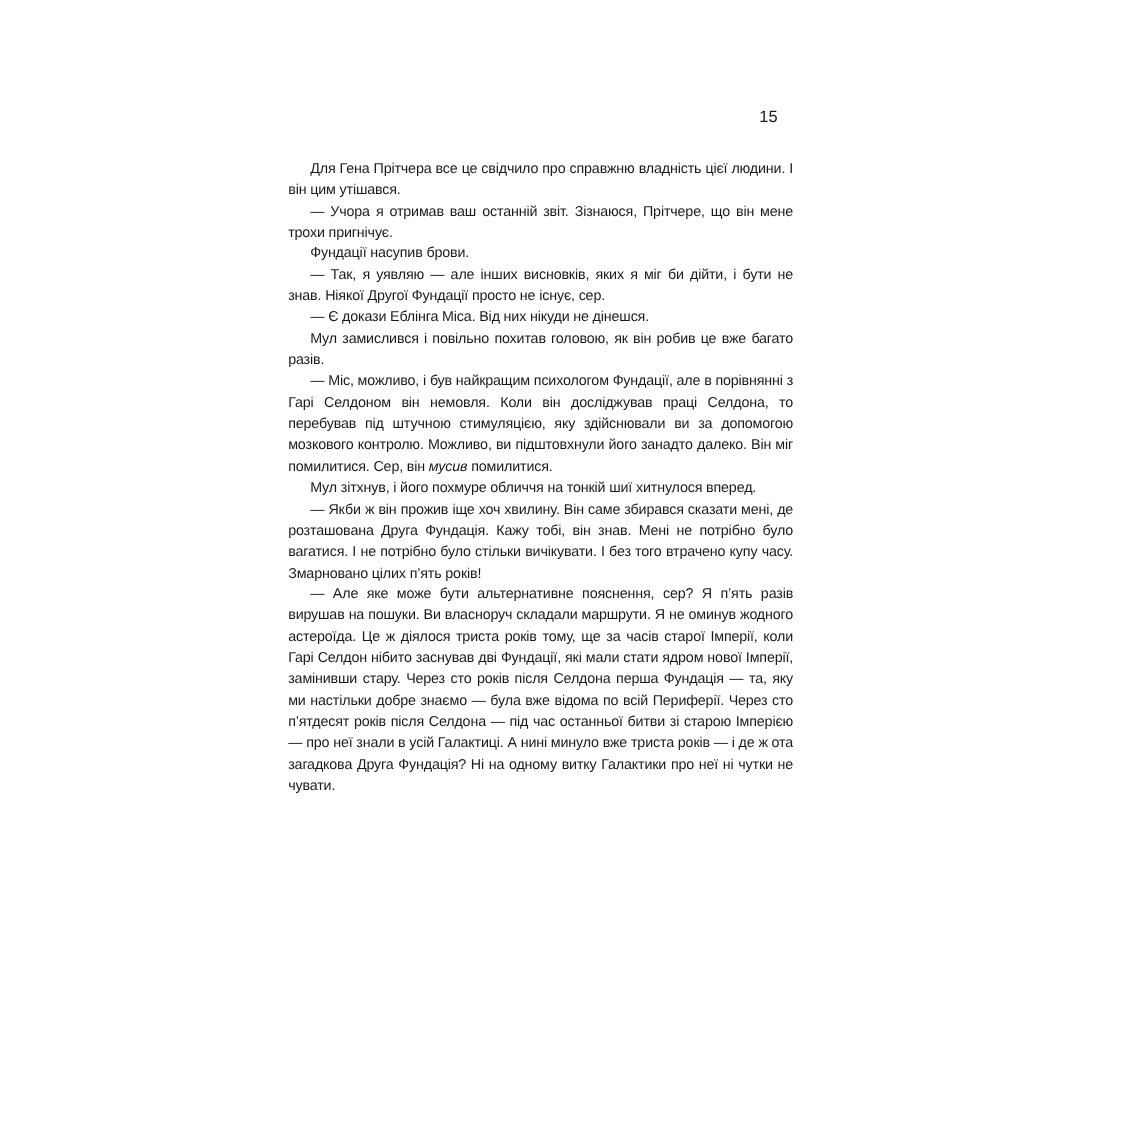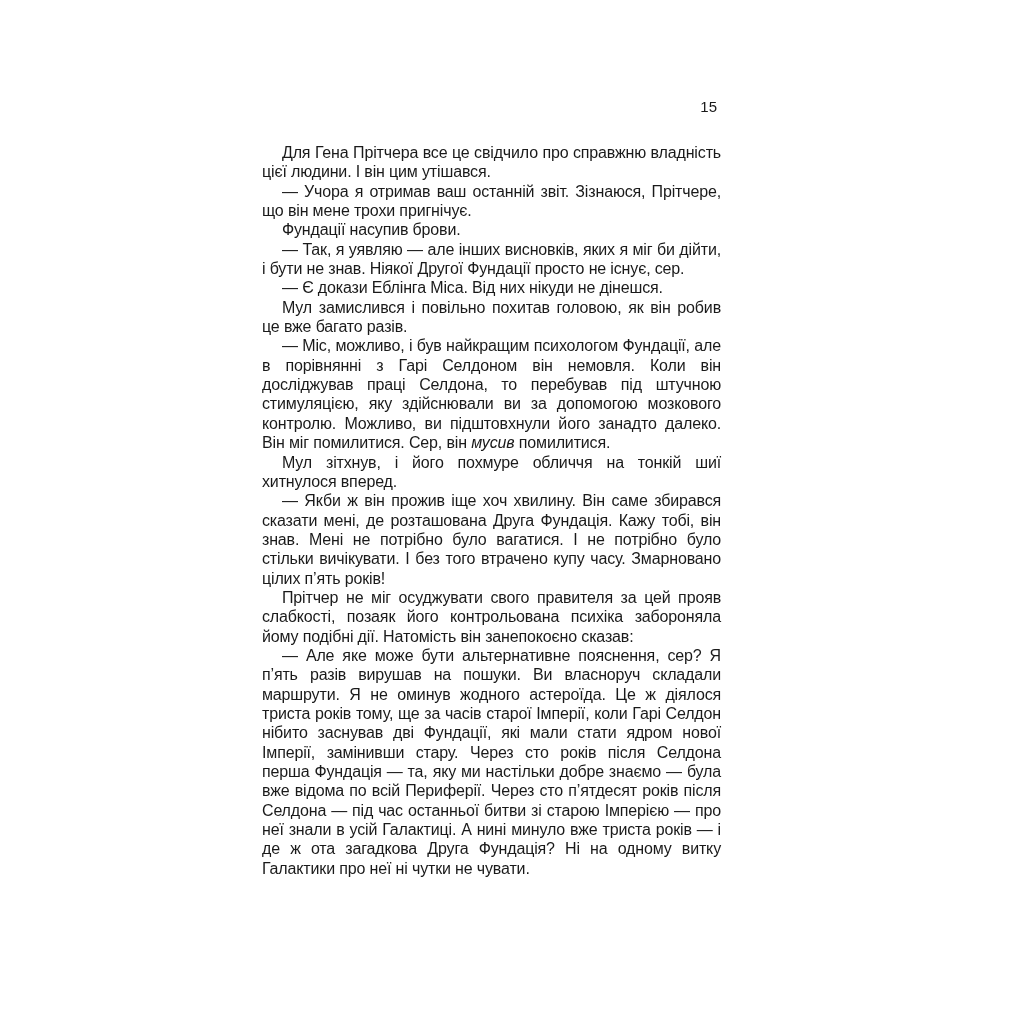--- a/index.html
+++ b/index.html
@@ -11,31 +11,31 @@
     width: 1024px;
     height: 1024px;
     position: relative;
     overflow: hidden;
     font-family: "Liberation Sans", "DejaVu Sans", sans-serif;
     color: #1a1a1a;
   }
   .page-number {
     position: absolute;
     top: 98px;
-    right: 307px;
+    right: 317px;
     font-size: 15px;
     line-height: 18px;
     color: #1a1a1a;
   }
   .text-block {
     position: absolute;
     left: 262px;
     top: 143px;
     width: 459px;
-    font-size: 16px;
+    font-size: 13px;
     line-height: 19.35px;
     letter-spacing: -0.15px;
   }
   .para {
     margin: 0;
     text-indent: 20px;
     text-align: justify;
     text-align-last: left;
     hyphens: manual;
   }
@@ -51,15 +51,14 @@
 <div class="text-block">
   <p class="para">Для Гена Прітчера все це свідчило про справжню владність цієї людини. І він цим утішався.</p>
   <p class="para">— Учора я отримав ваш останній звіт. Зізнаюся, Прітчере, що він мене трохи пригнічує.</p>
   <p class="para">Фундації насупив брови.</p>
   <p class="para">— Так, я уявляю — але інших висновків, яких я міг би дійти, і бути не знав. Ніякої Другої Фундації просто не існує, сер.</p>
   <p class="para">— Є докази Еблінга Міса. Від них нікуди не дінешся.</p>
   <p class="para">Мул замислився і повільно похитав головою, як він робив це вже багато разів.</p>
   <p class="para"><span>— Міс, можливо, і був найкращим психологом Фундації, але в порівнянні з Гарі Селдоном він немовля. Коли він досліджував праці Селдона, то перебував під штучною стимуляцією, яку здій­снювали ви за допомогою мозкового контролю. Можливо, ви підштовхнули його занадто далеко. Він міг помилитися. Сер, він </span><em>мусив</em><span> помилитися.</span></p>
   <p class="para">Мул зітхнув, і його похмуре обличчя на тонкій шиї хитнулося вперед.</p>
   <p class="para">— Якби ж він прожив іще хоч хвилину. Він саме збирався сказати мені, де розташована Друга Фундація. Кажу тобі, він знав. Мені не потрібно було вагатися. І не потрібно було стільки вичікувати. І без того втрачено купу часу. Змарновано цілих п’ять років!</p>
-  <p class="para">Прітчер не міг осуджувати свого правителя за цей прояв слаб­кості, позаяк його контрольована психіка забороняла йому по­дібні дії. Натомість він занепокоєно сказав:</p>
   <p class="para">— Але яке може бути альтернативне пояснення, сер? Я п’ять разів вирушав на пошуки. Ви власноруч складали маршрути. Я не оминув жодного астероїда. Це ж діялося триста років тому, ще за часів старої Імперії, коли Гарі Селдон нібито заснував дві Фундації, які мали стати ядром нової Імперії, замінивши стару. Через сто років після Селдона перша Фундація — та, яку ми на­стільки добре знаємо — була вже відома по всій Периферії. Через сто п’ятдесят років після Селдона — під час останньої битви зі старою Імперією — про неї знали в усій Галактиці. А нині минуло вже триста років — і де ж ота загадкова Друга Фундація? Ні на одному витку Галактики про неї ні чутки не чувати.</p>
 </div>
 
 </body></html>

